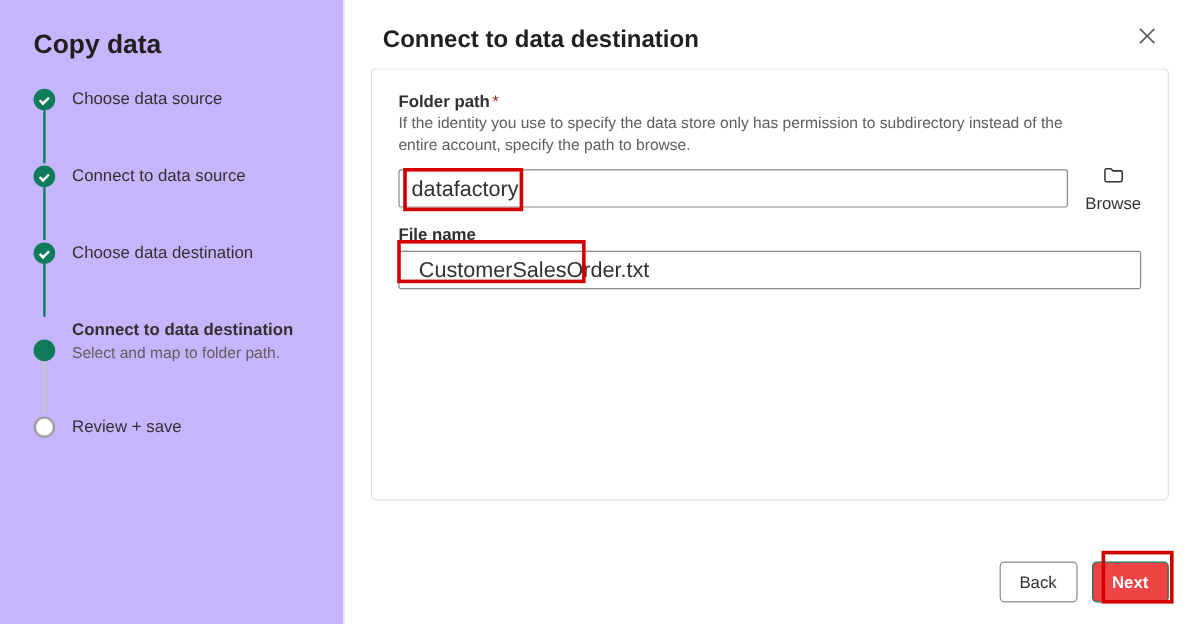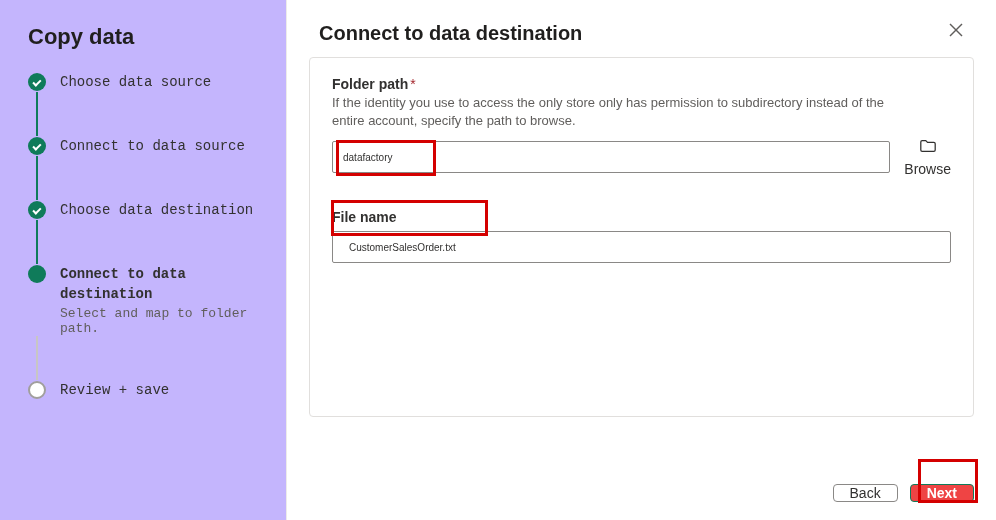--- a/index.html
+++ b/index.html
@@ -21,23 +21,22 @@
     }
     .left-title {
       font-size: 22px;
       font-weight: 700;
       margin-bottom: 22px;
       color: #201f1e;
     }
     .steps { list-style: none; }
     .step {
       display: flex;
-      align-items: flex-start;
+      align-items: flex-end;
       position: relative;
-      font-family: Liberation Mono, monospace;
     }
     .step-icon {
       width: 18px;
       height: 18px;
       border-radius: 50%;
       flex-shrink: 0;
       margin-top: 1px;
       position: relative;
       z-index: 2;
     }
@@ -106,21 +105,21 @@
       flex: 1;
       padding: 0 22px 12px 22px;
       overflow: auto;
     }
     .panel {
       border: 1px solid #e1dfdd;
       border-radius: 4px;
       padding: 18px 22px 22px 22px;
       min-height: 360px;
     }
-    .field-group { margin-bottom: 32px; }
+    .field-group { margin-bottom: 10px; }
     .field-label {
       font-size: 14px;
       font-weight: 600;
       color: #323130;
     }
     .req { color: #a4262c; margin-left: 2px; font-weight: 400; }
     .field-help {
       font-size: 13px;
       color: #605e5c;
       margin-top: 2px;
@@ -128,21 +127,21 @@
       line-height: 1.35;
       max-width: 560px;
     }
     .input-row { display: flex; align-items: center; gap: 14px; }
     .text-input {
       flex: 1;
       height: 32px;
       border: 1px solid #8a8886;
       border-radius: 2px;
       padding: 0 10px;
-      font-size: 10px;
+      font-size: 18px;
       color: #323130;
       background: #fff;
       font-family: inherit;
     }
     .browse-link {
       display: inline-flex;
       align-items: center;
       gap: 6px;
       color: #323130;
       cursor: pointer;
@@ -150,21 +149,21 @@
       flex-direction: column;
     }
     .browse-link svg { width: 18px; height: 18px; }
     .footer {
       display: flex;
       justify-content: flex-end;
       gap: 12px;
       padding: 12px 22px 18px 22px;
     }
     .btn {
-      height: 18px;
+      height: 34px;
       min-width: 60px;
       padding: 0 16px;
       border-radius: 4px;
       font-size: 14px;
       font-family: inherit;
       cursor: pointer;
     }
     .btn-secondary {
       background: #fff;
       border: 1px solid #8a8886;
@@ -240,21 +239,21 @@
     </span>
   </div>
 
   <div class="panel-area">
     <div class="panel">
 
       <div class="field-group">
         <div>
           <span class="field-label">Folder path</span><span class="req">*</span>
         </div>
-        <div class="field-help">If the identity you use to access the only store only has permission to subdirectory instead of the entire account, specify the path to browse.</div>
+        <div class="field-help">If the identity you use to specify the data store only has permission to subdirectory instead of the entire account, specify the path to browse.</div>
         <div class="input-row">
           <input type="text" class="text-input" value="datafactory" style="">
           <span class="browse-link">
             <svg viewBox="0 0 20 20" fill="none" stroke="#323130" stroke-width="1.4">
                 <path d="M2 5.5A1.5 1.5 0 0 1 3.5 4h4l2 2h7A1.5 1.5 0 0 1 18 7.5v7A1.5 1.5 0 0 1 16.5 16h-13A1.5 1.5 0 0 1 2 14.5v-9Z"></path>
               </svg>
             <span>Browse</span>
           </span>
         </div>
       </div>

